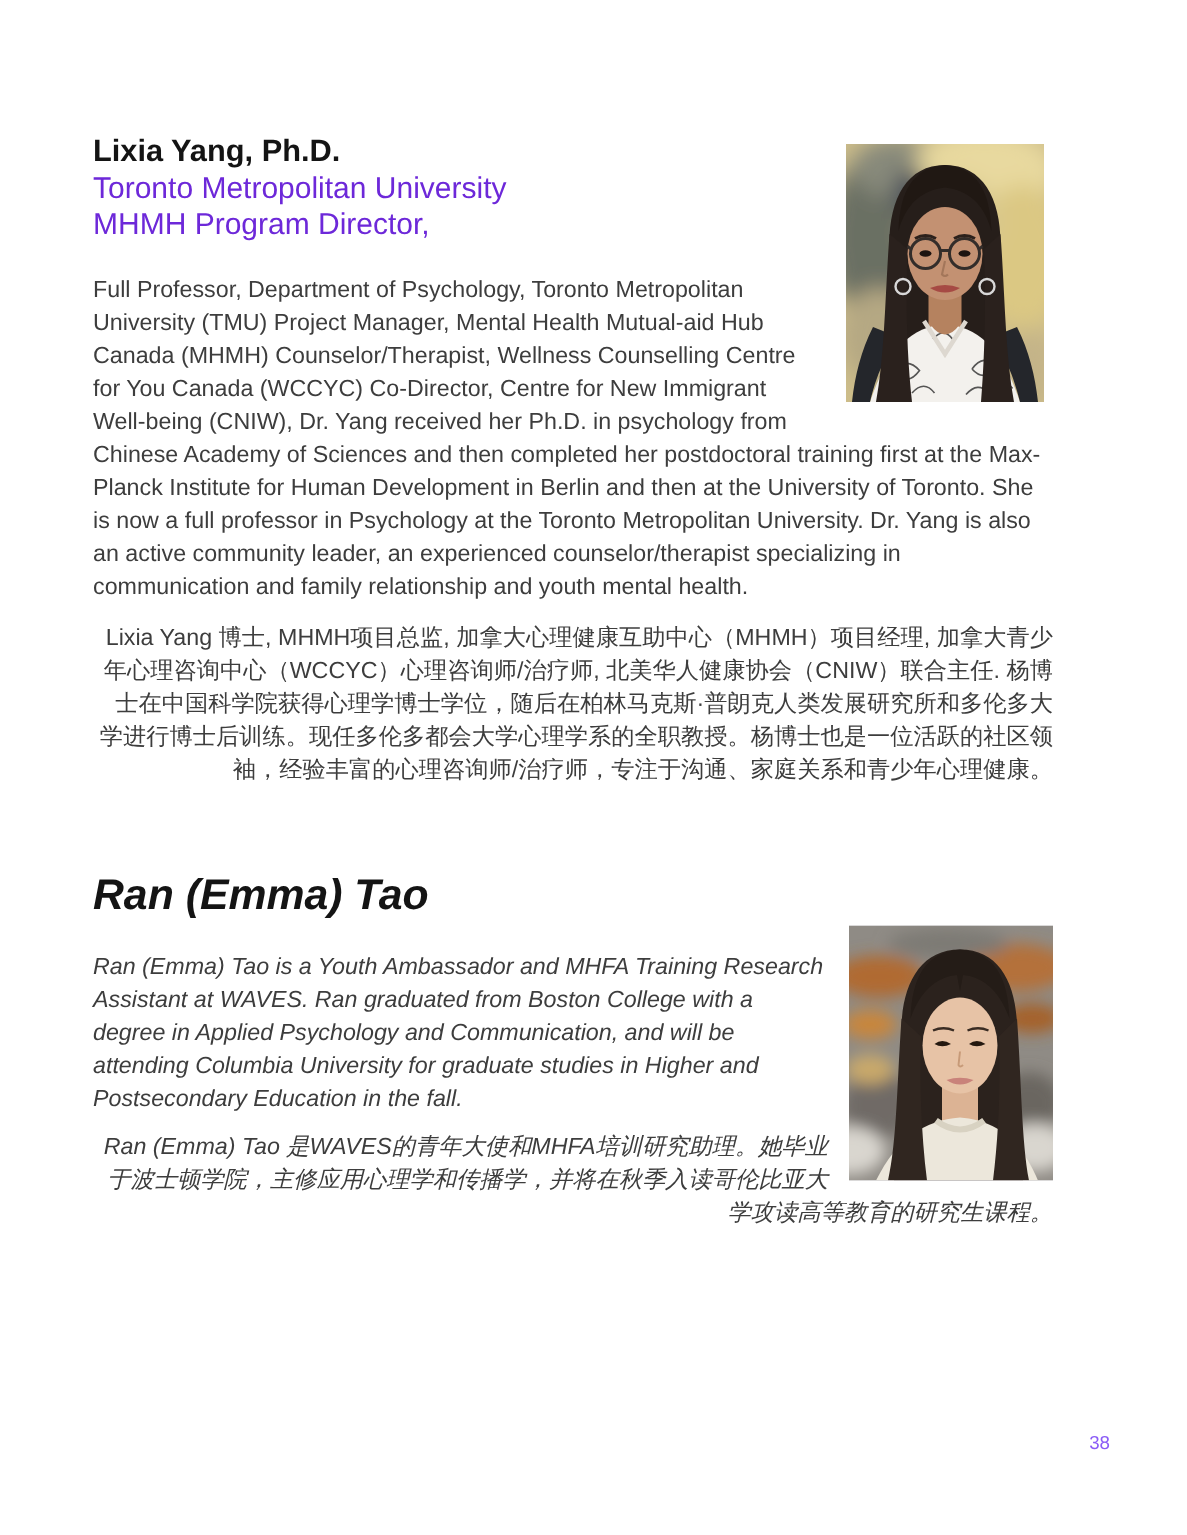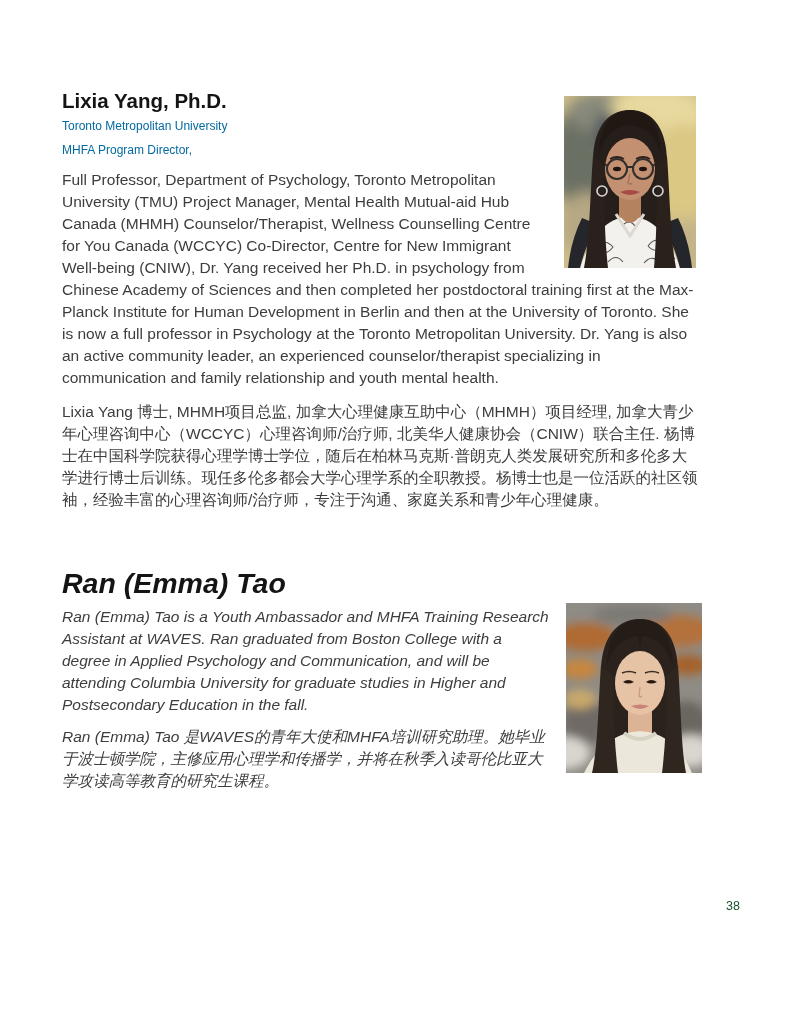--- a/index.html
+++ b/index.html
@@ -29,53 +29,53 @@
     width: 132px; height: 172px;
     margin: 8px 6px 8px 16px;
   }
   .bio1 h2 {
     font-size: 20.5px;
     line-height: 26px;
     font-weight: bold;
     color: #141414;
   }
   .sub {
-    font-size: 12px;
+    font-size: 20px;
     line-height: 24px;
-    color: #0369a1;
+    color: #6d28d9;
   }
   .body-p {
     font-size: 15.5px;
     line-height: 22px;
-    margin-top: 7px;
+    margin-top: 21px;
     color: #3d3d3d;
   }
-  .zh-p { margin-top: 12px; }
+  .zh-p { margin-top: 12px; text-align: right; }
 
   .bio2 { margin-top: 56px; font-style: italic; }
   .bio2 h1 {
     font-size: 28.5px;
     line-height: 32px;
     font-weight: bold;
     color: #141414;
   }
   .bio2 .photo-frame {
     width: 136px; height: 170px;
     margin: 4px 0 8px 14px;
   }
   .bio2 .body-p { }
   .bio2 .zh-p { margin-top: 10px; }
 
   .page-number {
     position: absolute;
-    top: 898px;
+    top: 954px;
     right: 51px;
     font-size: 12.5px;
     line-height: 16px;
-    color: #14532d;
+    color: #8b5cf6;
   }
 </style>
 </head>
 <body>
 
 <div class="page">
   <div class="content">
 
     <section class="bio bio1">
 
@@ -144,21 +144,21 @@
 
           <path d="M56,96 Q66,102 76,96 Q66,92 56,96" fill="#a64a44"></path>
 
           <circle cx="38" cy="95" r="5" fill="none" stroke="#d8d8d8" stroke-width="1.6"></circle>
           <circle cx="94" cy="95" r="5" fill="none" stroke="#d8d8d8" stroke-width="1.6"></circle>
         </svg>
       </figure>
 
       <h2>Lixia Yang, Ph.D.</h2>
       <p class="sub">Toronto Metropolitan University</p>
-      <p class="sub">MHFA Program Director,</p>
+      <p class="sub">MHMH Program Director,</p>
       <p class="body-p">Full Professor, Department of Psychology, Toronto Metropolitan University (TMU) Project Manager, Mental Health Mutual-aid Hub Canada (MHMH) Counselor/Therapist, Wellness Counselling Centre for You Canada (WCCYC) Co-Director, Centre for New Immigrant Well-being (CNIW), Dr. Yang received her Ph.D. in psychology from Chinese Academy of Sciences and then completed her postdoctoral training first at the Max-Planck Institute for Human Development in Berlin and then at the University of Toronto. She is now a full professor in Psychology at the Toronto Metropolitan University. Dr. Yang is also an active community leader, an experienced counselor/therapist specializing in communication and family relationship and youth mental health.</p>
       <p class="body-p zh-p">Lixia Yang 博士, MHMH项目总监, 加拿大心理健康互助中心（MHMH）项目经理, 加拿大青少年心理咨询中心（WCCYC）心理咨询师/治疗师, 北美华人健康协会（CNIW）联合主任. 杨博士在中国科学院获得心理学博士学位，随后在柏林马克斯·普朗克人类发展研究所和多伦多大学进行博士后训练。现任多伦多都会大学心理学系的全职教授。杨博士也是一位活跃的社区领袖，经验丰富的心理咨询师/治疗师，专注于沟通、家庭关系和青少年心理健康。</p>
     </section>
 
     <section class="bio bio2">
 
       <h1>Ran (Emma) Tao</h1>
 
       <figure class="photo-frame" aria-label="Portrait of Ran (Emma) Tao: young woman with long dark hair, cream sweater, autumn rocks background">
         <svg width="136" height="170" viewBox="0 0 136 170" xmlns="http://www.w3.org/2000/svg">

